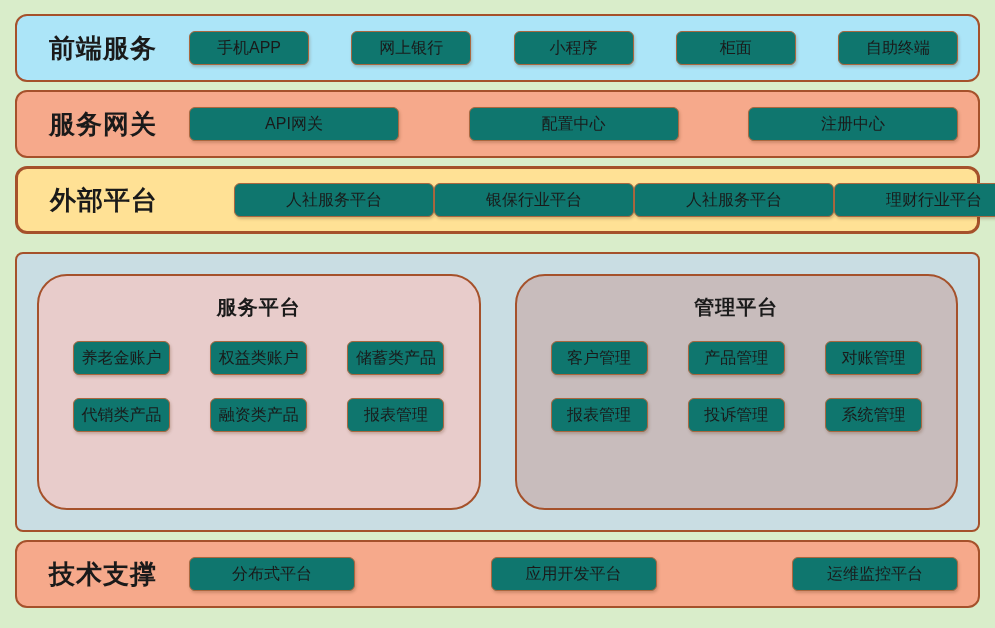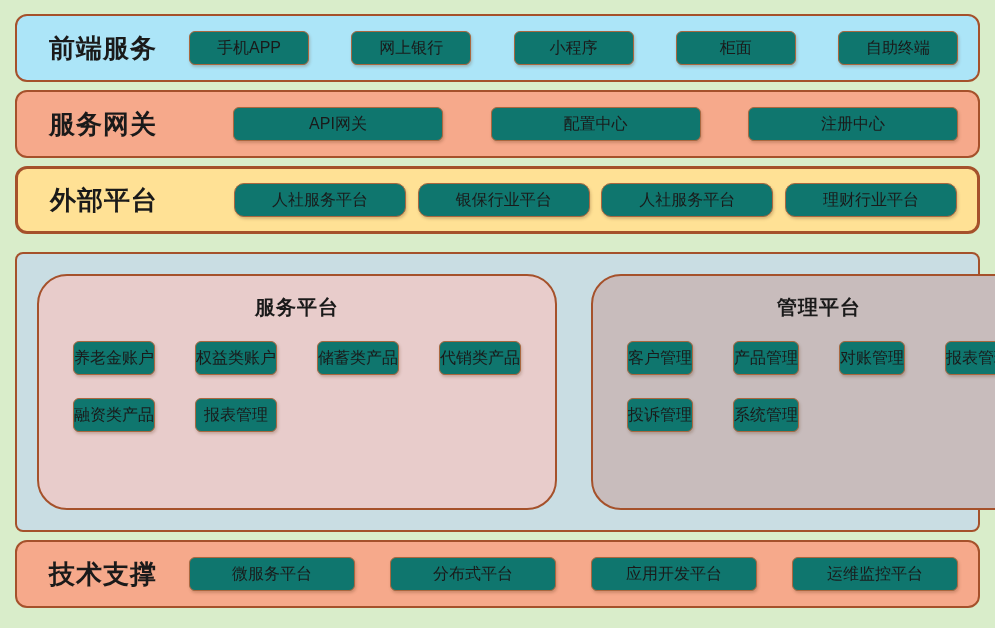--- a/index.html
+++ b/index.html
@@ -47,24 +47,24 @@
     box-shadow:1px 2px 3px rgba(90,50,20,0.25);
     height:34px;
     display:flex;
     align-items:center;
     justify-content:center;
     font-size:16px;
     white-space:nowrap;
   }
   .band-frontend{background:#ace5f8;}
   .band-frontend .box{width:120px;}
-  .band-gateway{background:#f6a98b;gap:44px;}
+  .band-gateway{background:#f6a98b;}
   .band-gateway .box{width:210px;border-radius:6px;}
   .band-external{background:#ffe195;border-width:3px;margin-bottom:18px;gap:44px;}
-  .band-external .box{width:172px;border-radius:10px;}
+  .band-external .box{width:200px;}
   .band-support{background:#f6a98b;margin-bottom:0;}
   .band-support .box{width:166px;}
   .middle{
     height:280px;
     background:#c9dde3;
     border:2px solid var(--border);
     border-radius:8px;
     margin-bottom:8px;
     display:flex;
     gap:34px;
@@ -80,21 +80,21 @@
   .platform-management{background:#c8bcbc;}
   .platform-title{
     text-align:center;
     font-size:20px;
     font-weight:bold;
     letter-spacing:1px;
     margin:8px 0 20px;
   }
   .platform-grid{
     display:grid;
-    grid-template-columns:1fr 1fr 1fr 1fr;
+    grid-template-columns:1fr 1fr 1fr;
     column-gap:40px;
     row-gap:23px;
   }
 </style>
 </head>
 <body>
 
 <div class="page">
 
   <div class="band band-frontend">
@@ -151,20 +151,19 @@
         <div class="box">投诉管理</div>
         <div class="box">系统管理</div>
       </div>
     </div>
 
   </div>
 
   <div class="band band-support">
     <div class="band-label">技术支撑</div>
     <div class="band-items">
-      <div class="box">微服务平台</div>
       <div class="box">分布式平台</div>
       <div class="box">应用开发平台</div>
       <div class="box">运维监控平台</div>
     </div>
   </div>
 
 </div>
 
 </body></html>

